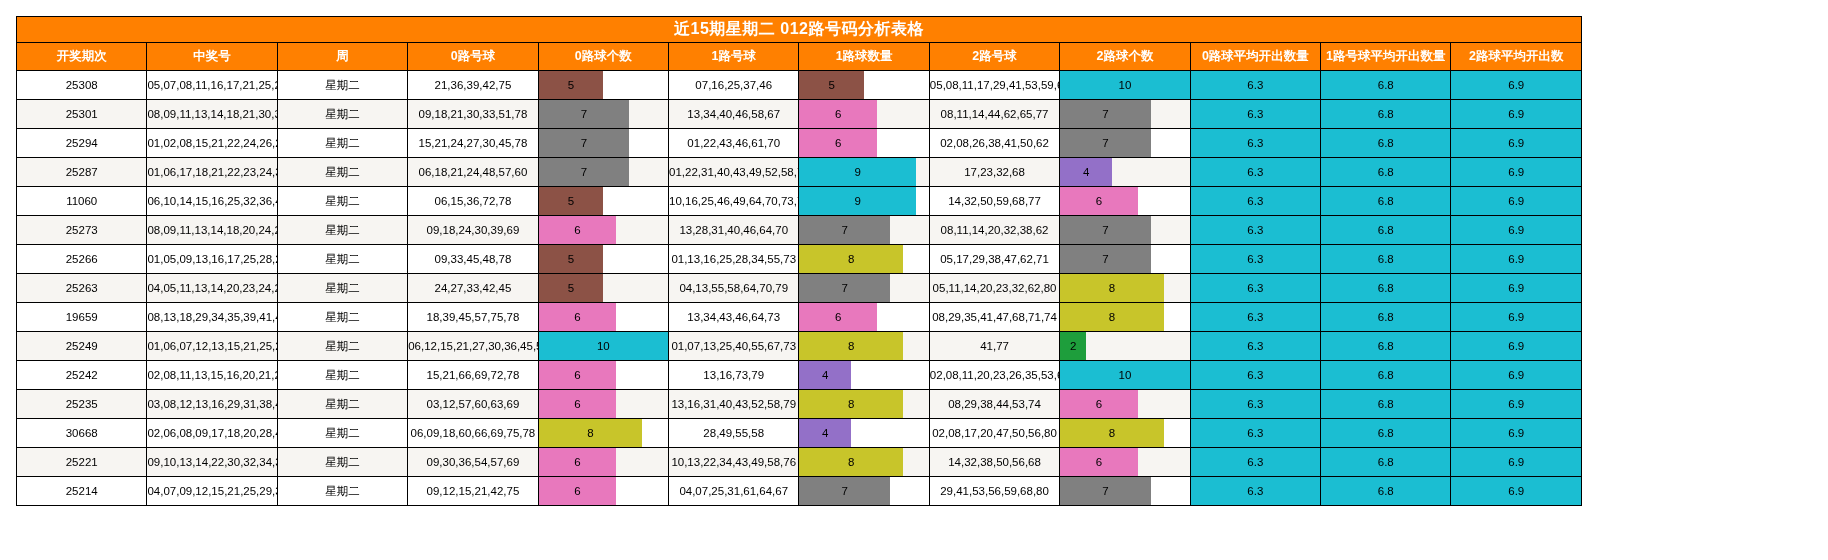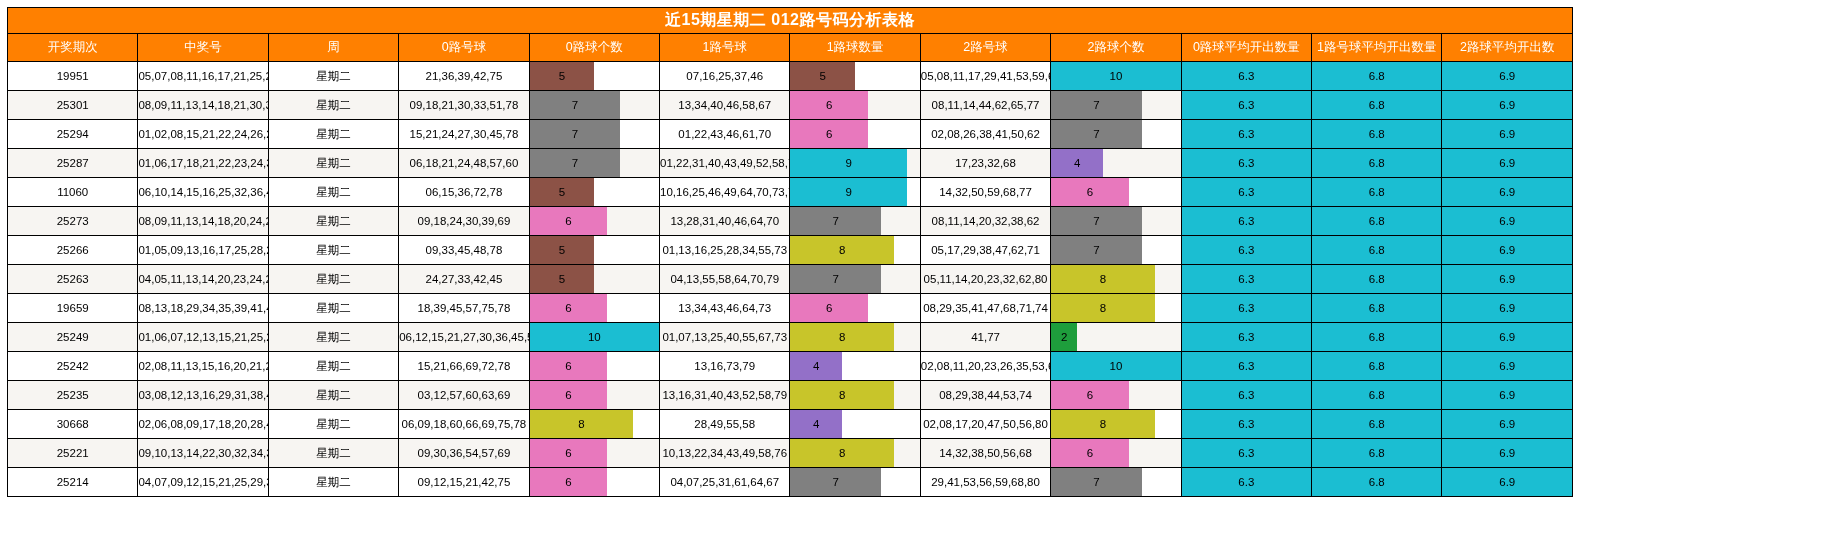--- a/index.html
+++ b/index.html
@@ -4,21 +4,21 @@
 <style>
   * { box-sizing: border-box; }
   html, body {
     margin: 0; padding: 0;
     background: #ffffff;
     font-family: "Liberation Sans", sans-serif;
   }
   .page {
     width: 1828px;
     background: #ffffff;
-    padding: 7px;
+    padding: 16px;
   }
   table.lotto {
     border-collapse: collapse;
     width: 1566px;
     table-layout: fixed;
     font-size: 11.5px;
     color: #000000;
   }
   table.lotto td, table.lotto th {
     border: 1px solid #000000;
@@ -33,21 +33,21 @@
     color: #ffffff;
     font-size: 16px;
     font-weight: bold;
     height: 26px;
     letter-spacing: 0.5px;
   }
   .head-row th {
     background: #ff8000;
     color: #ffffff;
     font-size: 12.5px;
-    font-weight: normal;
+    font-weight: bold;
     height: 28px;
     padding: 2px 2px;
     white-space: normal;
     line-height: 1.15;
   }
   .data-row td { height: 28px; }
   .data-row.odd td { background: #ffffff; }
   .data-row.even td { background: #f7f5f2; }
 
   .c-period { width: 64px; font-size: 11.5px; }
@@ -97,21 +97,21 @@
         <th class="c-bar">0路球个数</th>
         <th class="c-balls">1路号球</th>
         <th class="c-bar">1路球数量</th>
         <th class="c-balls">2路号球</th>
         <th class="c-bar">2路球个数</th>
         <th class="c-avg">0路球平均开出数量</th>
         <th class="c-avg">1路号球平均开出数量</th>
         <th class="c-avg">2路球平均开出数</th>
       </tr>
     <tr class="data-row odd">
-          <td class="c-period">19951</td>
+          <td class="c-period">25308</td>
           <td class="c-numbers">05,07,08,11,16,17,21,25,29,36,37,39,41,42,46,53,59,62,75,77</td>
           <td class="c-week">星期二</td>
           <td class="c-balls">21,36,39,42,75</td>
           <td class="c-bar">
             <span class="barwrap">
               <span class="bar" style="width: 50%; background: rgb(140, 82, 70);"></span>
               <span class="barlabel" style="left: 0px; width: 50%;">5</span>
             </span>
           </td>
           <td class="c-balls">07,16,25,37,46</td>

